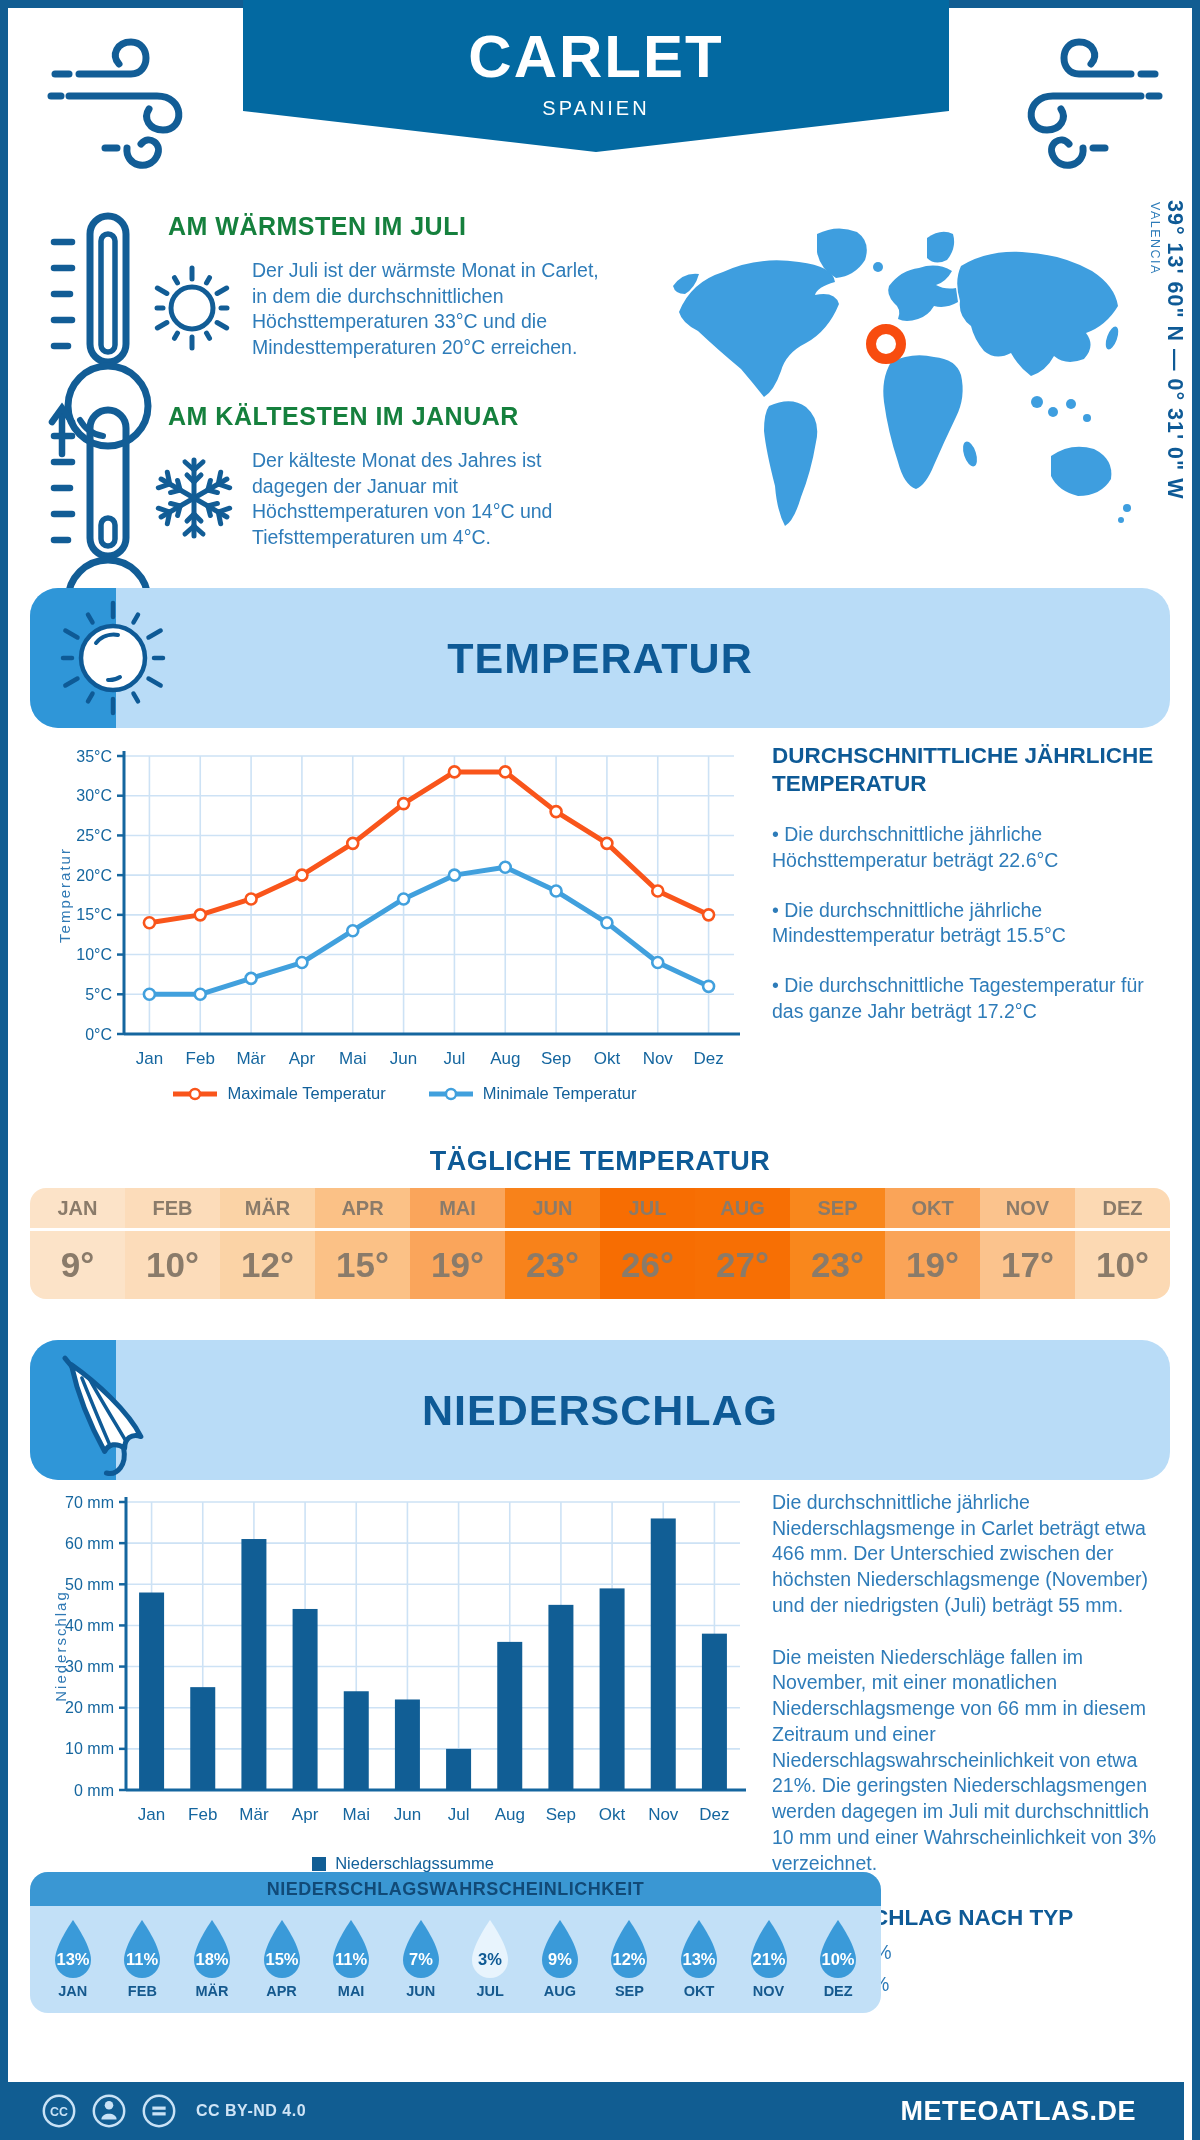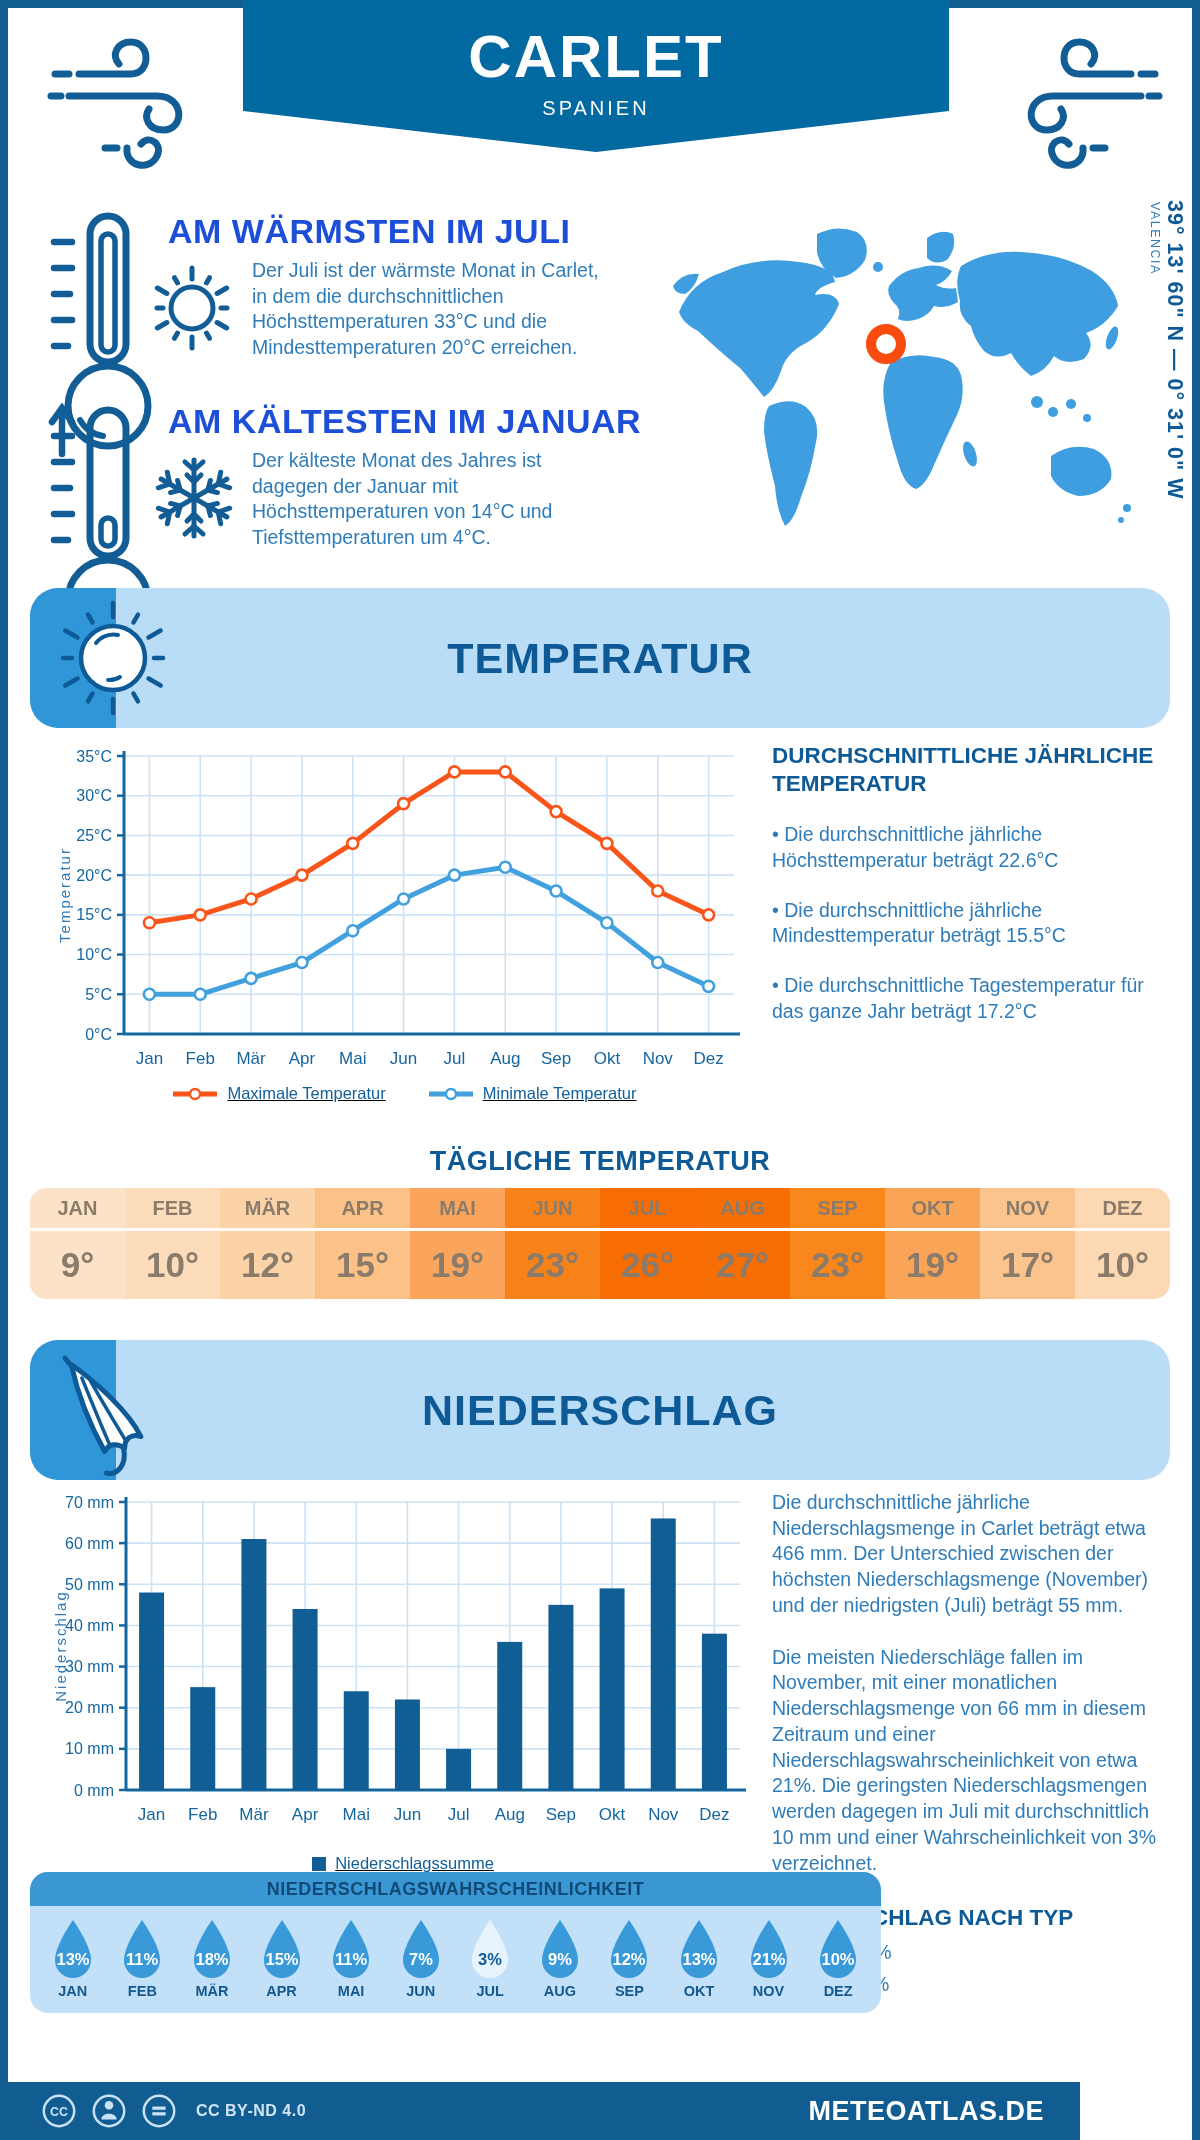--- a/index.html
+++ b/index.html
@@ -13,41 +13,41 @@
   
   .banner{position:absolute;left:243px;top:0;width:706px;height:152px;background:#0369a1;z-index:6;
           clip-path:polygon(0 0,100% 0,100% 73%,50% 100%,0 73%);text-align:center;color:#fff;}
   .banner h1{margin:22px 0 0 0;font-size:60px;letter-spacing:2px;}
   .banner .subtitle{margin-top:6px;font-size:20px;letter-spacing:3px;font-weight:400;}
   .wind{position:absolute;top:22px;}
   .wind-left{left:45px;}
   .wind-right{left:985px;transform:scaleX(-1);}
 
   
-  .info-heading{position:absolute;left:168px;width:520px;font-size:34px;font-weight:bold;color:#1d4ed8;letter-spacing:.5px;}
+  .info-heading{position:absolute;left:168px;width:520px;font-size:25px;font-weight:bold;color:#15803d;letter-spacing:.5px;}
   .body-text{font-size:19.5px;line-height:1.32;color:#2e7cb9;margin:0;}
   .info-text{position:absolute;left:252px;width:360px;}
   .abs{position:absolute;}
 
   
   .map-box{position:absolute;left:665px;top:190px;width:480px;height:372px;}
   .coords{position:absolute;top:200px;right:13px;height:430px;writing-mode:vertical-rl;z-index:7;}
   .coords .big{display:block;font-size:21.5px;font-weight:bold;color:#0e5a96;letter-spacing:1px;}
   .coords .small{display:block;font-size:12.5px;color:#2e7cb9;letter-spacing:1.5px;margin-top:2px;}
 
   
   .section-banner{position:absolute;left:30px;width:1140px;height:140px;background:#b9dcf7;border-radius:28px;}
   .section-banner .band{position:absolute;left:0;top:0;width:86px;height:140px;background:#2f96d8;border-radius:28px 0 0 28px;}
   .section-banner .banner-title{position:absolute;left:0;top:0;width:100%;height:140px;line-height:140px;
       text-align:center;font-size:43px;font-weight:bold;color:#0e5a96;letter-spacing:1px;}
   .section-banner svg{position:absolute;z-index:2;}
 
   
   .chart-block{position:absolute;}
-  .legend-row{display:flex;justify-content:center;gap:42px;margin-top:8px;align-items:center;text-decoration:underline;}
+  .legend-row{display:flex;justify-content:center;gap:42px;margin-top:8px;align-items:center;}
   .legend-item{display:flex;align-items:center;gap:9px;font-size:16.5px;color:#12609a;}
   svg text{font-family:"Liberation Sans",sans-serif;}
 
   .col-heading{font-size:22.5px;font-weight:bold;color:#0e5a96;line-height:1.25;margin:0 0 4px 0;}
   .bullet-p{margin:24px 0 0 0;}
 
   
   .daily-head{position:absolute;left:0;top:1146px;width:1200px;text-align:center;
       font-size:27px;font-weight:bold;color:#0e5a96;letter-spacing:.5px;}
   .daily-table{position:absolute;left:30px;top:1188px;width:1140px;display:flex;border-radius:16px;overflow:hidden;}
@@ -56,22 +56,22 @@
   .d-val{height:68px;line-height:68px;text-align:center;font-size:35px;font-weight:bold;color:#8a7b6a;}
 
   
   .prob-panel{position:absolute;left:30px;top:1872px;width:851px;border-radius:18px;overflow:hidden;background:#c2e0f7;}
   .prob-head{height:34px;line-height:34px;background:#3a97d3;text-align:center;font-size:18px;font-weight:bold;color:#114a77;letter-spacing:.5px;}
   .drops{display:flex;padding:12px 8px 14px 8px;}
   .drop-col{flex:1;display:flex;flex-direction:column;align-items:center;}
   .drop-month{margin-top:3px;font-size:14.5px;font-weight:bold;color:#15598e;}
 
   
-  .footer{position:absolute;left:0;top:2082px;width:1080px;height:58px;background:#115d92;z-index:6;
-      display:flex;align-items:center;justify-content:space-between;padding:0 36px 0 40px;box-sizing:border-box;}
+  .footer{position:absolute;left:0;top:2082px;width:1184px;height:58px;background:#115d92;z-index:6;
+      display:flex;align-items:center;justify-content:space-between;padding:0 48px 0 40px;box-sizing:border-box;}
   .footer .cc-group{display:flex;align-items:center;gap:12px;}
   .footer .license{font-size:16px;font-weight:bold;color:#cfe4f6;letter-spacing:.5px;margin-left:6px;}
   .footer .site{font-size:27px;font-weight:bold;color:#fff;letter-spacing:.5px;}
 </style>
 </head>
 <body>
 
 <div class="page">
   <div class="edge edge-top"></div>
   <div class="edge edge-left"></div>

